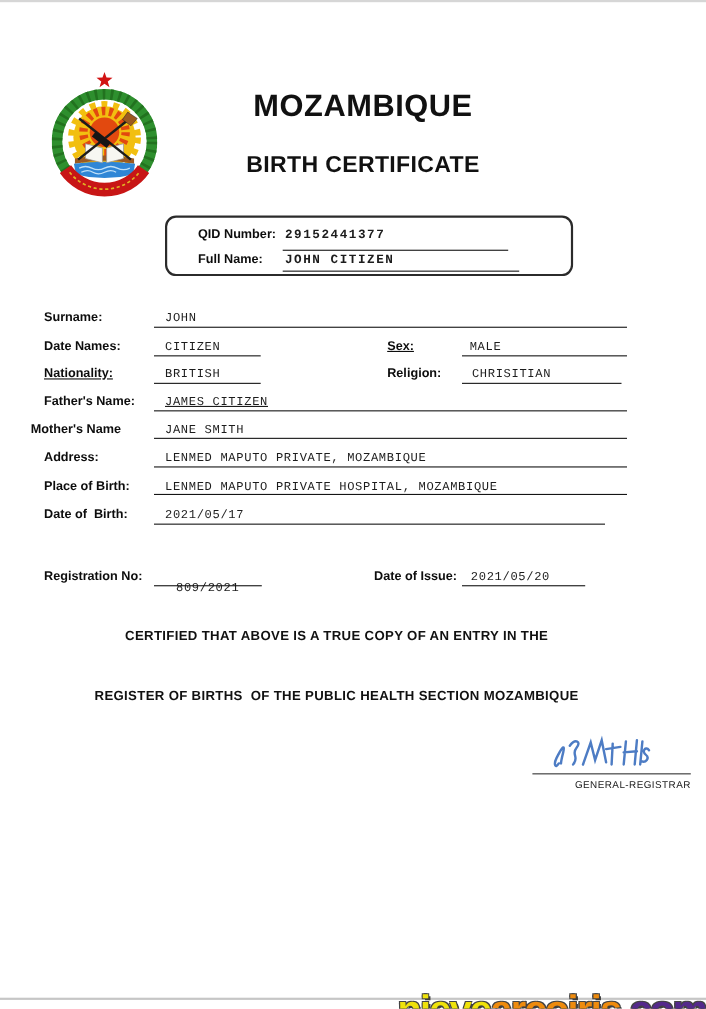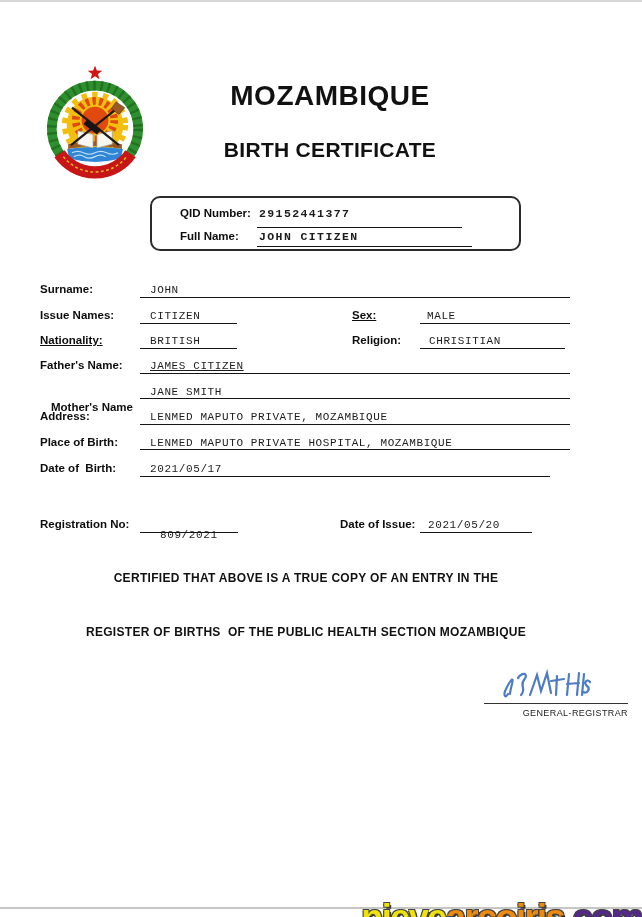--- a/index.html
+++ b/index.html
@@ -67,39 +67,39 @@
     <div class="uline" style="left:105px;top:29px;width:205px;"></div>
     <span class="lbl" style="left:28px;top:32px;">Full Name:</span>
     <span class="val b" style="left:107px;top:32px;">JOHN CITIZEN</span>
     <div class="uline" style="left:105px;top:48px;width:215px;"></div>
   </div>
 
   <span class="lbl" style="left:40px;top:283px;">Surname:</span>
   <span class="val" style="left:150px;top:284px;">JOHN</span>
   <div class="uline" style="left:140px;top:297px;width:430px;"></div>
 
-  <span class="lbl" style="left:40px;top:309px;">Issue Names:</span>
+  <span class="lbl" style="left:40px;top:309px;">Date Names:</span>
   <span class="val" style="left:150px;top:310px;">CITIZEN</span>
   <div class="uline" style="left:140px;top:323px;width:97px;"></div>
   <span class="lbl" style="left:352px;top:309px;text-decoration:underline;">Sex:</span>
   <span class="val" style="left:427px;top:310px;">MALE</span>
   <div class="uline" style="left:420px;top:323px;width:150px;"></div>
 
   <span class="lbl" style="left:40px;top:334px;text-decoration:underline;">Nationality:</span>
   <span class="val" style="left:150px;top:335px;">BRITISH</span>
   <div class="uline" style="left:140px;top:348px;width:97px;"></div>
   <span class="lbl" style="left:352px;top:334px;">Religion:</span>
   <span class="val" style="left:429px;top:335px;">CHRISITIAN</span>
   <div class="uline" style="left:420px;top:348px;width:145px;"></div>
 
   <span class="lbl" style="left:40px;top:359px;">Father's Name:</span>
   <span class="val" style="left:150px;top:360px;text-decoration:underline;">JAMES CITIZEN</span>
   <div class="uline" style="left:140px;top:373px;width:430px;"></div>
 
-  <span class="lbl" style="left:51px;top:385px;margin-top:16px;">Mother's Name</span>
+  <span class="lbl" style="left:28px;top:385px;">Mother's Name</span>
   <span class="val" style="left:150px;top:386px;">JANE SMITH</span>
   <div class="uline" style="left:140px;top:398px;width:430px;"></div>
 
   <span class="lbl" style="left:40px;top:410px;">Address:</span>
   <span class="val" style="left:150px;top:411px;">LENMED MAPUTO PRIVATE, MOZAMBIQUE</span>
   <div class="uline" style="left:140px;top:424px;width:430px;"></div>
 
   <span class="lbl" style="left:40px;top:436px;">Place of Birth:</span>
   <span class="val" style="left:150px;top:437px;">LENMED MAPUTO PRIVATE HOSPITAL, MOZAMBIQUE</span>
   <div class="uline" style="left:140px;top:449px;width:430px;"></div>

